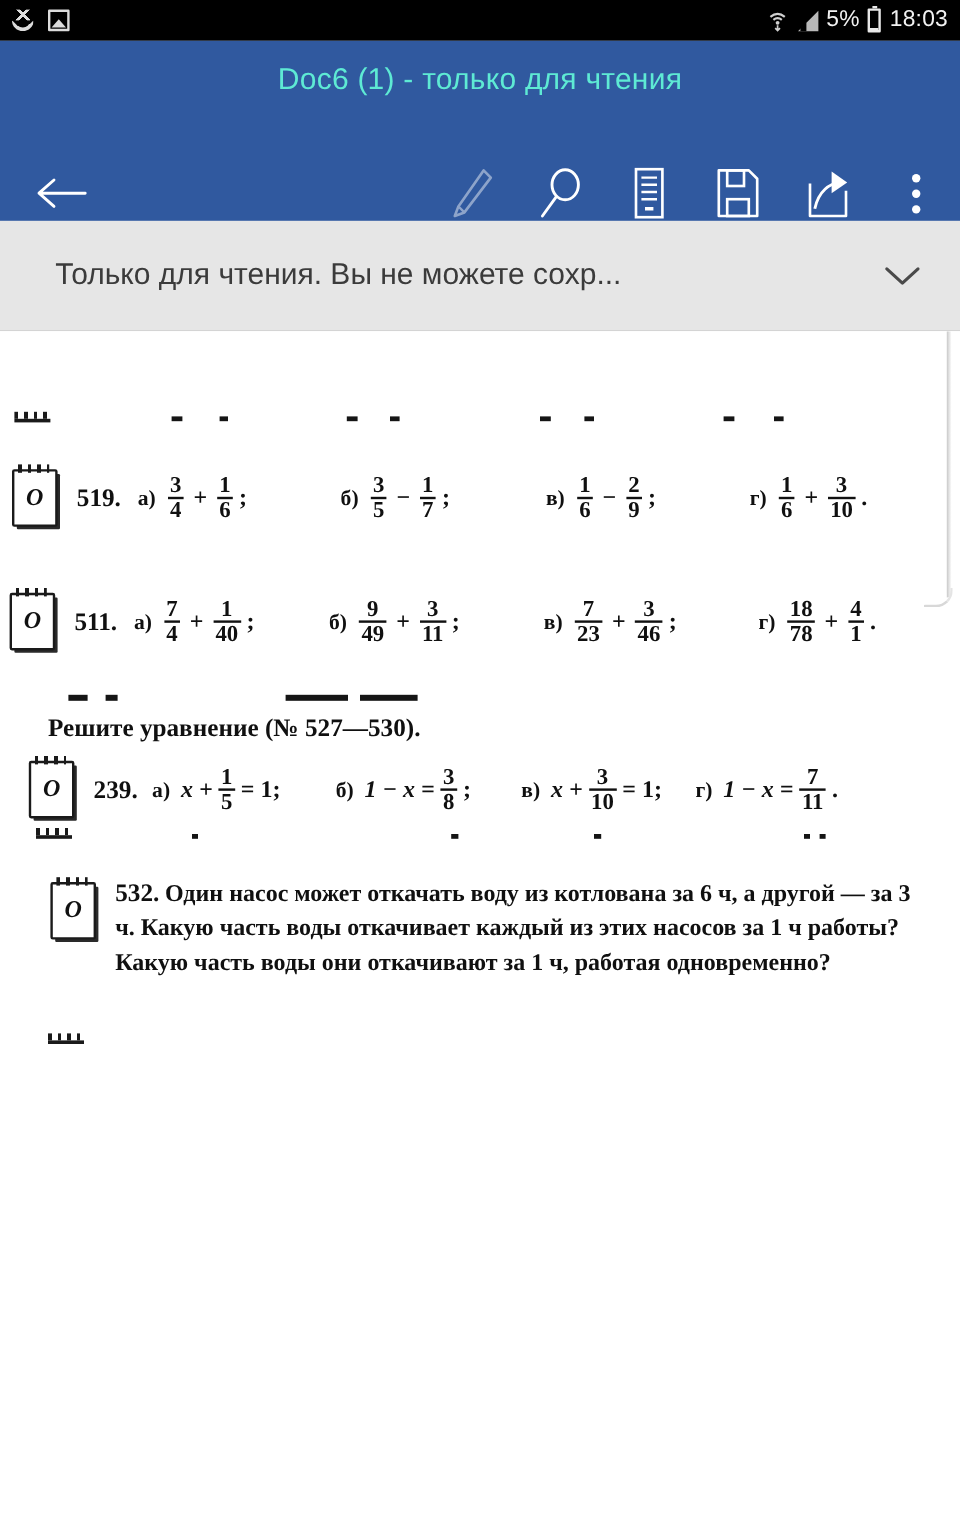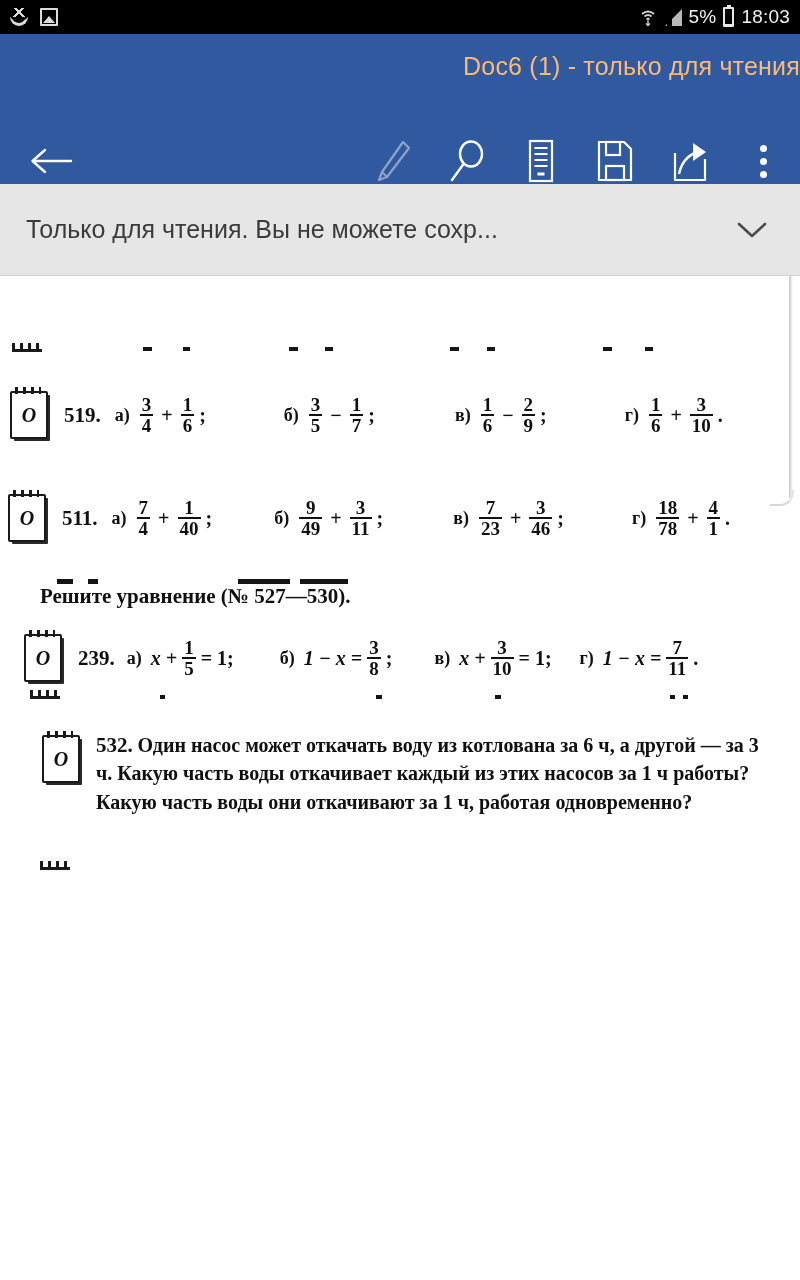--- a/index.html
+++ b/index.html
@@ -115,22 +115,22 @@
     background: #e8e8e8;
   }
 
   
   .appbar {
     background: #30599f;
     height: 150px;
     position: relative;
   }
   .appbar-title {
-    text-align: right;
-    color: #fdba74;
+    text-align: center;
+    color: #5eead4;
     font-size: 25px;
     padding-top: 18px;
     letter-spacing: 0.2px;
     font-family: "Liberation Sans", sans-serif;
   }
   .toolbar {
     position: absolute;
     left: 0; right: 0;
     top: 96px;
     height: 62px;
@@ -160,21 +160,21 @@
     border-radius: 50%;
     background: #ffffff;
   }
 
   
   .notice {
     background: #e6e6e6;
     height: 92px;
     display: flex;
     align-items: center;
-    padding: 0 28px 0 26px;
+    padding: 0 28px 0 46px;
     box-sizing: border-box;
     border-bottom: 1px solid #d4d4d4;
   }
   .notice-text {
     font-size: 25px;
     color: #3b3b3b;
     font-family: "Liberation Sans", sans-serif;
     white-space: nowrap;
     overflow: hidden;
   }
@@ -549,21 +549,21 @@
       </span>
     </div>
 
     <div class="clip-row" style="top:300px; height:11px;">
       <span class="clip-frag" style="left:57px; top:3px; width:16px; height:5px;"></span>
       <span class="clip-frag" style="left:88px; top:3px; width:10px; height:5px;"></span>
       <span class="clip-frag" style="left:238px; top:3px; width:52px; height:5px;"></span>
       <span class="clip-frag" style="left:300px; top:3px; width:48px; height:5px;"></span>
     </div>
 
-    <div class="heading" style="position:absolute; top:308px;margin-left:40px;">Решите уравнение (№ 527—530).</div>
+    <div class="heading" style="position:absolute; top:318px;margin-left:40px;">Решите уравнение (№ 527—530).</div>
 
     <div class="prob-row" style="position:absolute; left:24px; top:358px;">
       <span class="nbicon">
         <span>О</span>
       </span>
       <span class="pnum">239.</span>
 
       <span class="expr" style="margin-left:12px;">
         <span class="letter">а)</span>
         <span class="var">x  +</span>

